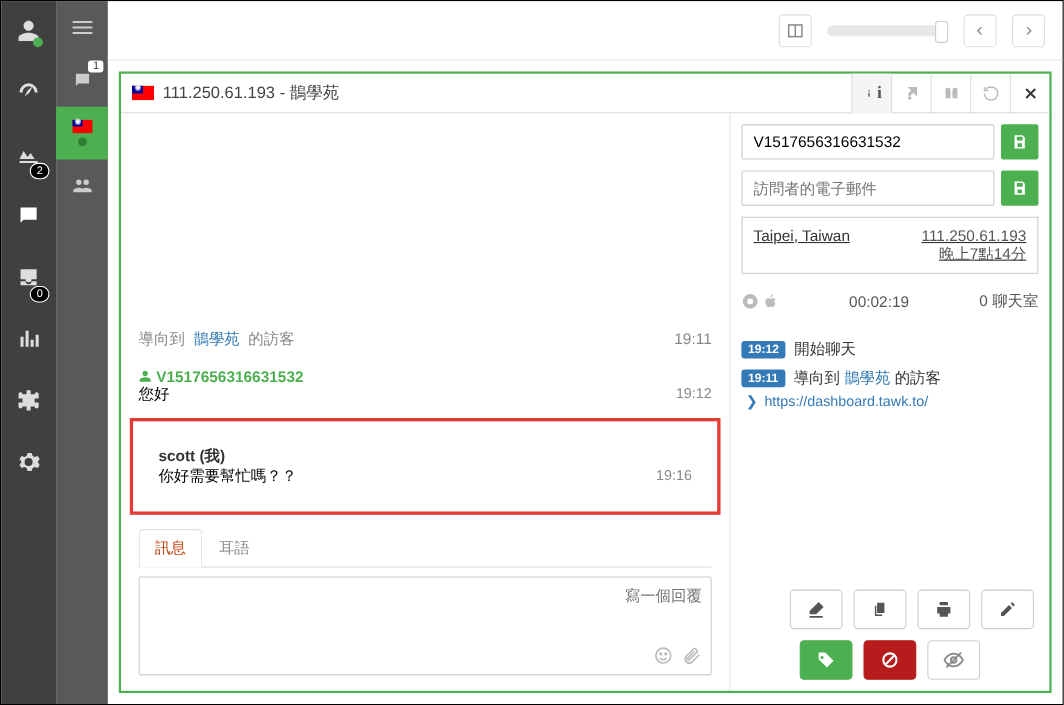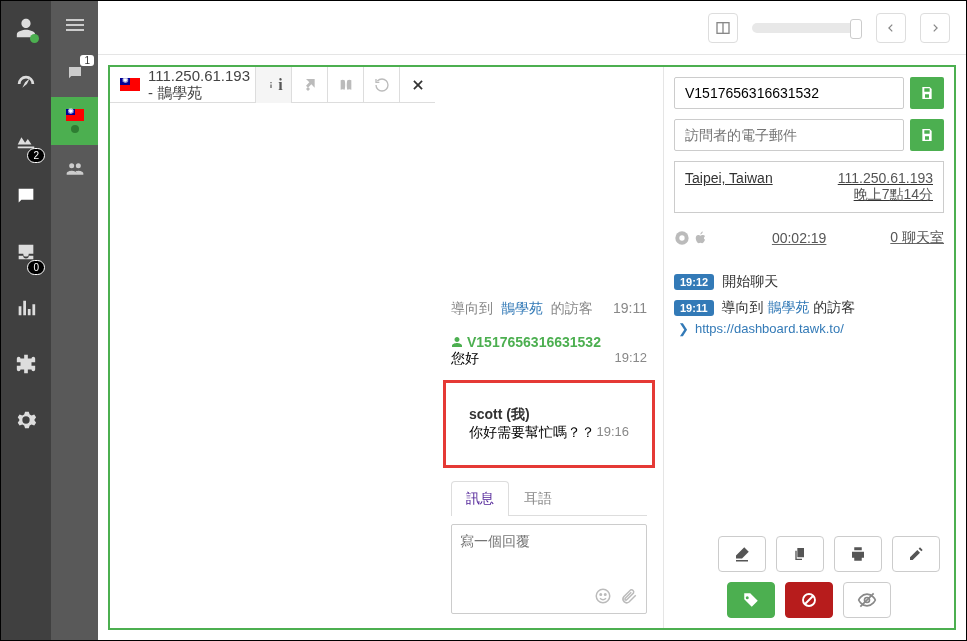--- a/index.html
+++ b/index.html
@@ -19,52 +19,52 @@
 .second-item .flag { width: 18px; height: 12px; }
 .second-item .dot { width: 8px; height: 8px; border-radius: 50%; background: #2e7d32; margin-top: 4px; }
 .ham { width: 47px; height: 48px; display: flex; align-items: center; justify-content: center; cursor: pointer; }
 .main { flex: 1; display: flex; flex-direction: column; }
 .titlebar { height: 54px; display: flex; align-items: center; padding: 0 16px; border-bottom: 1px solid #e5e5e5; gap: 14px; }
 .titlebar h1 { font-size: 22px; font-weight: 400; color: #555; display: flex; align-items: center; gap: 8px; }
 .titlebar .spacer { flex: 1; }
 .tbtn { width: 30px; height: 30px; border: 1px solid #ddd; border-radius: 4px; display: flex; align-items: center; justify-content: center; cursor: pointer; color: #888; }
 .slider-ph { width: 110px; height: 10px; background: #e8e8e8; border-radius: 5px; position: relative; }
 .slider-ph::after { content: ""; position: absolute; right: 0; top: -4px; width: 10px; height: 18px; background: #fff; border: 1px solid #ccc; border-radius: 3px; }
-.content { flex: 1; border: 2px solid #4caf50; margin: 10px; display: flex; }
+.content { flex: 1; border: 2px solid #4caf50; margin: 10px; display: flex; flex-direction: column; }
 .chat-head { height: 36px; display: flex; align-items: center; border-bottom: 1px solid #ddd; padding-left: 10px; }
 .chat-head .tw { width: 20px; height: 13px; margin-right: 8px; }
 .chat-head .title { flex: 1; font-size: 15px; color: #444; }
 .chat-head .tool { width: 36px; height: 36px; display: flex; align-items: center; justify-content: center; border-left: 1px solid #ddd; color: #999; cursor: pointer; }
 .chat-head .tool.active { background: #f5f5f5; color: #555; }
 .chat-body { flex: 1; display: flex; min-height: 0; }
 .chat-left { flex: 1; display: flex; flex-direction: column; border-right: 1px solid #e5e5e5; min-width: 0; }
 .messages { flex: 1; overflow: auto; padding: 0 16px; display: flex; flex-direction: column; justify-content: flex-end; }
 .msgblk { padding: 8px 0; }
 .msgblk.hl { border: 3px solid #e53935; padding: 23px; margin: 4px -8px; }
 .sender { font-weight: 700; color: #4caf50; font-size: 14px; display: flex; align-items: center; gap: 4px; }
 .sender.me { color: #333; }
 .row { display: flex; }
 .row .text { flex: 1; color: #000000; }
 .row .time { color: #888; font-size: 13px; }
 .sys { color: #888; font-size: 14px; display: flex; }
 .sys .link { color: #337ab7; margin: 0 4px; }
 .tabs { display: flex; border-bottom: 1px solid #ddd; margin: 8px 16px 0; }
 .tab { padding: 8px 14px; border: 1px solid transparent; border-bottom: none; color: #888; cursor: pointer; position: relative; top: 1px; }
-.tab.active { border-color: #ddd; background: #fff; color: #4c1d95; border-radius: 4px 4px 0 0; }
+.tab.active { border-color: #ddd; background: #fff; color: #c2410c; border-radius: 4px 4px 0 0; }
 .compose { margin: 8px 16px 14px; border: 1px solid #ccc; border-radius: 2px; padding: 8px; display: flex; flex-direction: column; height: 90px; }
-.compose textarea { border: none; resize: none; flex: 1; font-family: inherit; font-size: 14px; outline: none; color: #333; }
+.compose textarea { border: none; resize: none; flex: 1; font-family: inherit; font-size: 14px; outline: none; color: #333; text-align: right; }
 .compose .icons { display: flex; justify-content: flex-end; gap: 8px; color: #aaa; }
 .right { width: 290px; display: flex; flex-direction: column; padding: 10px; gap: 10px; overflow: auto; }
 .field { display: flex; gap: 6px; }
 .field input { flex: 1; border: 1px solid #ccc; padding: 7px 10px; font-size: 14px; border-radius: 2px; }
 .savebtn { width: 34px; background: #4caf50; border-radius: 2px; display: flex; align-items: center; justify-content: center; cursor: pointer; }
 .infobox { border: 1px solid #ccc; padding: 8px 10px; display: flex; text-decoration: underline; }
 .infobox .left { flex: 1; }
 .infobox .rightcol { text-align: right; color: #555; }
-.statsrow { display: flex; align-items: center; padding: 6px 0; gap: 12px; color: #666; text-decoration: underline; }
+.statsrow { display: flex; align-items: center; padding: 6px 0; gap: 12px; color: #666; }
 .statsrow .c1 { display: flex; gap: 4px; color: #aaa; }
 .statsrow .c2 { flex: 1; text-align: center; color: #555; }
 .statsrow .c3 { color: #555; }
 .events { padding-top: 6px; }
 .evrow { display: flex; align-items: center; gap: 8px; padding: 4px 0; font-size: 14px; }
 .evbadge { background: #337ab7; color: #fff; font-size: 11px; font-weight: 700; padding: 2px 6px; border-radius: 3px; }
 .evlink { color: #337ab7; }
 .urlrow { display: flex; gap: 6px; align-items: center; color: #337ab7; font-size: 13px; padding-left: 4px; }
 .chev { color: #337ab7; }
 .btnrow { display: flex; gap: 10px; justify-content: flex-end; padding-right: 4px; }

